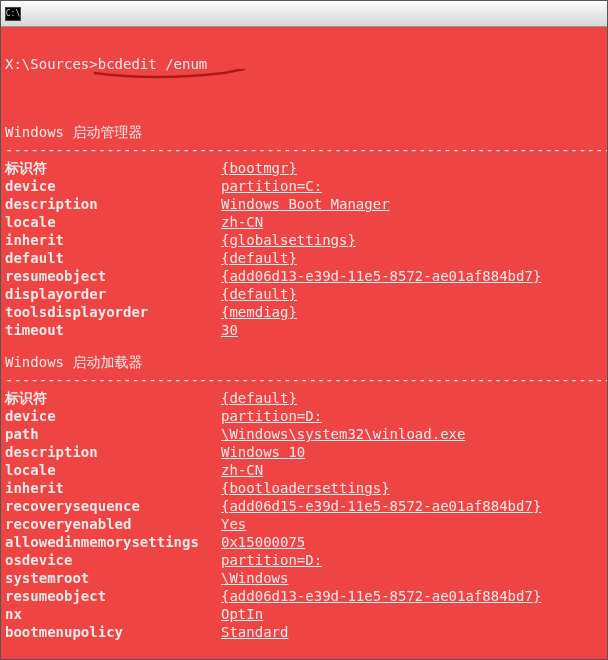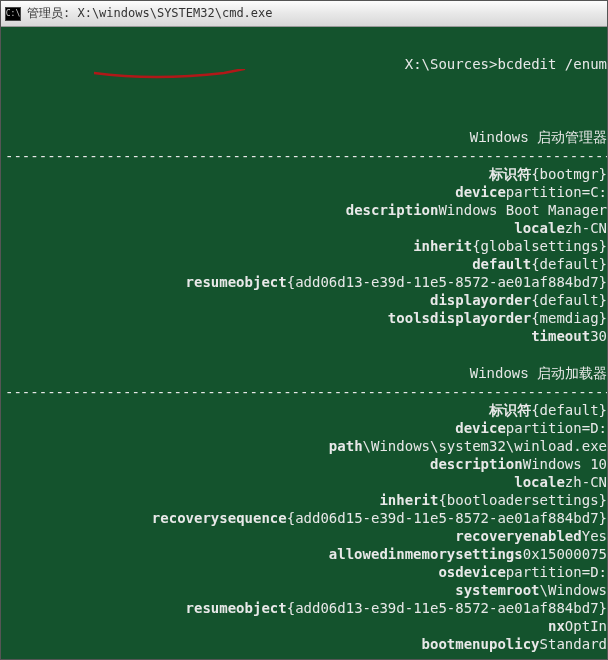--- a/index.html
+++ b/index.html
@@ -39,60 +39,58 @@
     font-family: monospace;
   }
   .title-text {
     color: #333;
     font-size: 12px;
     white-space: nowrap;
   }
   .terminal {
     width: 100%;
     height: calc(100% - 26px);
-    background: #14532d;
+    background: #ef4444;
     color: #e8e8e8;
     padding: 10px 0 0 4px;
     font-family: "SimSun", "NSimSun", "Consolas", monospace;
     font-size: 14px;
     line-height: 18px;
     white-space: pre;
     position: relative;
-    text-align: right;
   }
   .prompt-line { display: block; }
   .underline {
     position: absolute;
     left: 76px;
     top: 24px;
     width: 160px;
     height: 14px;
     pointer-events: none;
   }
   .underline svg { width: 100%; height: 100%; }
-  .section-header { display: block; margin-top: 20px; font-family: Liberation Mono, monospace; }
+  .section-header { display: block; margin-top: 14px; }
   .divider {
     display: block;
     color: #e8e8e8;
     letter-spacing: 0;
     overflow: hidden;
     width: 100%;
   }
   .row { display: block; white-space: pre; }
   .key { display: inline-block; width: 216px; vertical-align: top; font-weight: bold; }
-  .val { display: inline-block; }
+  .val { display: inline-block; text-decoration: underline; }
 </style>
 </head>
 <body>
 
 <div class="title-bar">
   <span class="title-icon">
     <span class="title-icon-text">C:\</span>
   </span>
-  <span class="title-text">管理员: X:\windows\SYSTEM32\cmd.exe</span>
 </div>
 
 <div class="terminal">
 <span class="prompt-line"><span>X:\Sources&gt;</span><span>bcdedit /enum</span></span>
 <div class="underline">
   <svg viewBox="0 0 160 14" preserveAspectRatio="none">
     <path d="M0 4 Q 60 12, 130 4 L 150 0" stroke="#b01818" stroke-width="2.5" fill="none" stroke-linecap="round"></path>
   </svg>
 </div>
 <div id="sections-container"><span class="section-header">Windows 启动管理器</span><span class="divider">--------------------------------------------------------------------------------</span><span class="row"><span class="key">标识符</span><span class="val">{bootmgr}</span></span><span class="row"><span class="key">device</span><span class="val">partition=C:</span></span><span class="row"><span class="key">description</span><span class="val">Windows Boot Manager</span></span><span class="row"><span class="key">locale</span><span class="val">zh-CN</span></span><span class="row"><span class="key">inherit</span><span class="val">{globalsettings}</span></span><span class="row"><span class="key">default</span><span class="val">{default}</span></span><span class="row"><span class="key">resumeobject</span><span class="val">{add06d13-e39d-11e5-8572-ae01af884bd7}</span></span><span class="row"><span class="key">displayorder</span><span class="val">{default}</span></span><span class="row"><span class="key">toolsdisplayorder</span><span class="val">{memdiag}</span></span><span class="row"><span class="key">timeout</span><span class="val">30</span></span><span class="section-header">Windows 启动加载器</span><span class="divider">--------------------------------------------------------------------------------</span><span class="row"><span class="key">标识符</span><span class="val">{default}</span></span><span class="row"><span class="key">device</span><span class="val">partition=D:</span></span><span class="row"><span class="key">path</span><span class="val">\Windows\system32\winload.exe</span></span><span class="row"><span class="key">description</span><span class="val">Windows 10</span></span><span class="row"><span class="key">locale</span><span class="val">zh-CN</span></span><span class="row"><span class="key">inherit</span><span class="val">{bootloadersettings}</span></span><span class="row"><span class="key">recoverysequence</span><span class="val">{add06d15-e39d-11e5-8572-ae01af884bd7}</span></span><span class="row"><span class="key">recoveryenabled</span><span class="val">Yes</span></span><span class="row"><span class="key">allowedinmemorysettings</span><span class="val">0x15000075</span></span><span class="row"><span class="key">osdevice</span><span class="val">partition=D:</span></span><span class="row"><span class="key">systemroot</span><span class="val">\Windows</span></span><span class="row"><span class="key">resumeobject</span><span class="val">{add06d13-e39d-11e5-8572-ae01af884bd7}</span></span><span class="row"><span class="key">nx</span><span class="val">OptIn</span></span><span class="row"><span class="key">bootmenupolicy</span><span class="val">Standard</span></span></div>

